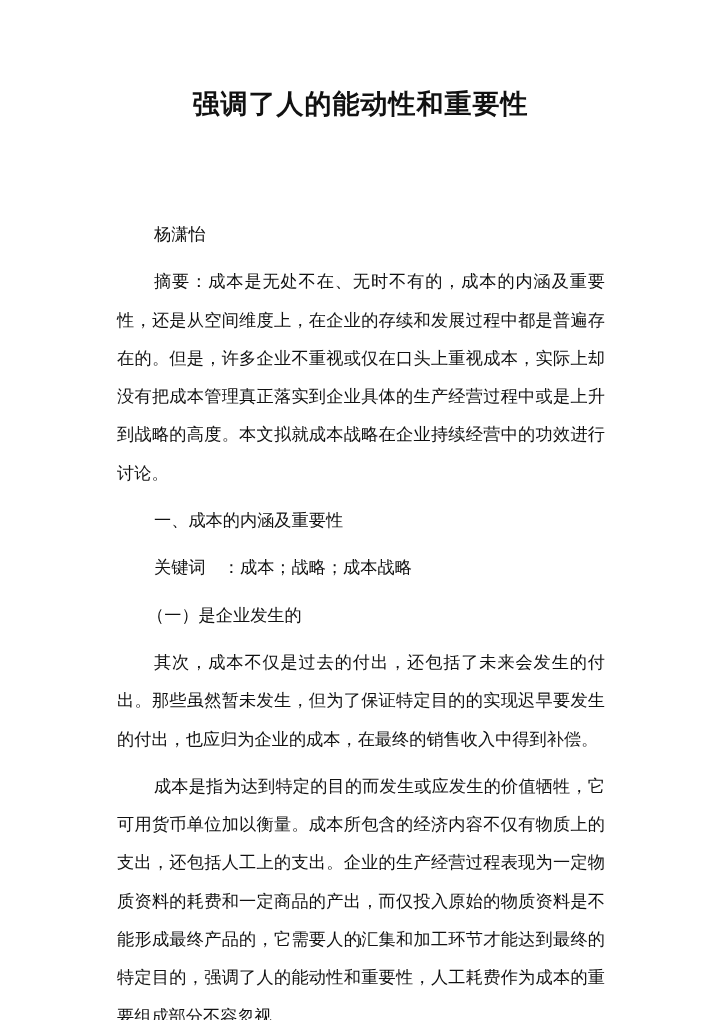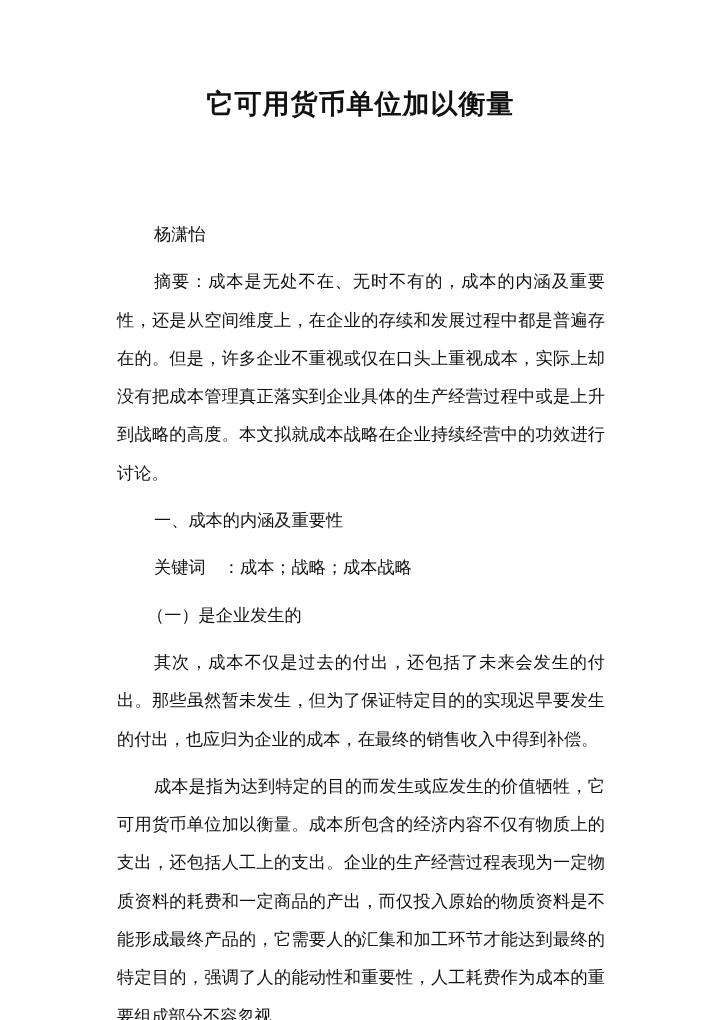--- a/index.html
+++ b/index.html
@@ -11,21 +11,21 @@
   .body { position: absolute; top: 206px; left: 108px; width: 506px; font-size: 17.2px; line-height: 38.3px; }
   .body p { margin: 9px; text-align: justify; text-align-last: left; }
   .indent { text-indent: 37px; }
   .subhead { text-indent: 30px; }
   .pagenum { position: absolute; top: 936px; left: 0; width: 721px; text-align: center; font-size: 10px; }
 </style>
 </head>
 <body>
 
 <div class="page">
-  <h1 class="title">它可用货币单位加以衡量</h1>
+  <h1 class="title">强调了人的能动性和重要性</h1>
 
   <div class="body">
     <p class="indent">杨潇怡</p>
     <p class="indent">摘要：成本是无处不在、无时不有的，成本的内涵及重要性，还是从空间维度上，在企业的存续和发展过程中都是普遍存在的。但是，许多企业不重视或仅在口头上重视成本，实际上却没有把成本管理真正落实到企业具体的生产经营过程中或是上升到战略的高度。本文拟就成本战略在企业持续经营中的功效进行讨论。</p>
     <p class="indent">一、成本的内涵及重要性</p>
     <p class="indent">关键词　：成本；战略；成本战略</p>
     <p class="subhead">（一）是企业发生的</p>
     <p class="indent">其次，成本不仅是过去的付出，还包括了未来会发生的付出。那些虽然暂未发生，但为了保证特定目的的实现迟早要发生的付出，也应归为企业的成本，在最终的销售收入中得到补偿。</p>
     <p class="indent">成本是指为达到特定的目的而发生或应发生的价值牺牲，它可用货币单位加以衡量。成本所包含的经济内容不仅有物质上的支出，还包括人工上的支出。企业的生产经营过程表现为一定物质资料的耗费和一定商品的产出，而仅投入原始的物质资料是不能形成最终产品的，它需要人的汇集和加工环节才能达到最终的特定目的，强调了人的能动性和重要性，人工耗费作为成本的重要组成部分不容忽视。</p>
     <p class="indent">另外，成本是一种价值的牺牲。成本是一种耗费，成本是无处不在</p>

